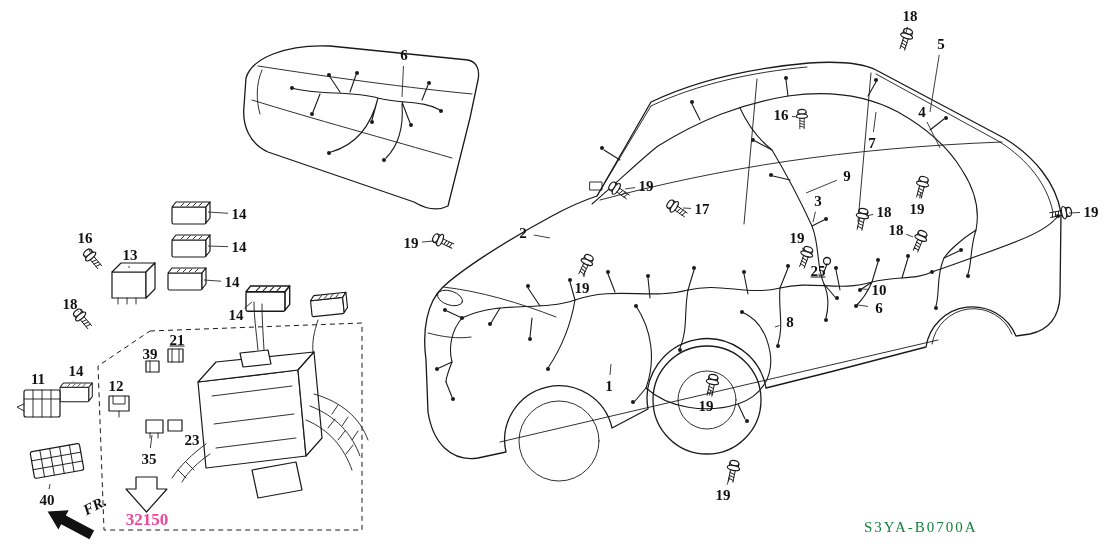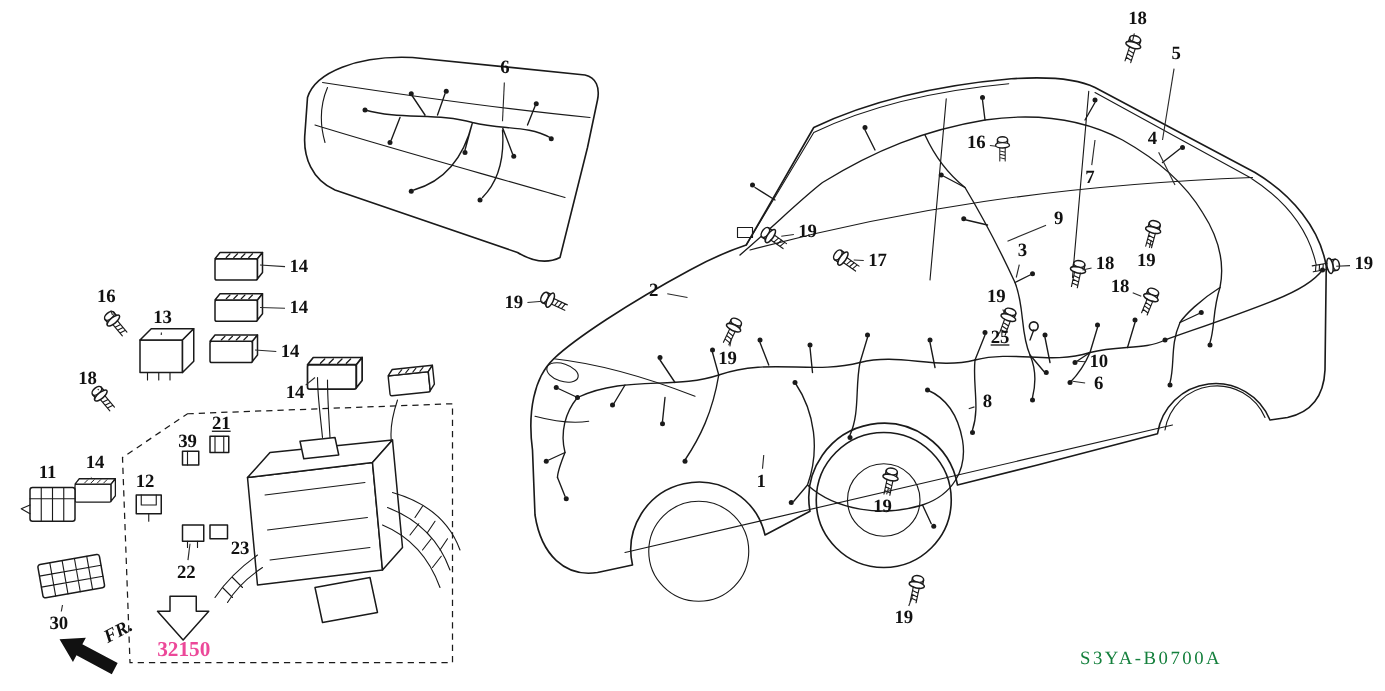--- a/index.html
+++ b/index.html
@@ -255,34 +255,34 @@
       <div class="callout" style="left: 411px; top: 243px;">19</div>
       <div class="callout" style="left: 85px; top: 238px;">16</div>
       <div class="callout" style="left: 130px; top: 255px;">13</div>
       <div class="callout" style="left: 239px; top: 214px;">14</div>
       <div class="callout" style="left: 239px; top: 247px;">14</div>
       <div class="callout" style="left: 232px; top: 282px;">14</div>
       <div class="callout" style="left: 236px; top: 315px;">14</div>
       <div class="callout" style="left: 70px; top: 304px;">18</div>
       <div class="callout" style="left: 797px; top: 238px;">19</div>
       <div class="callout" style="left: 896px; top: 230px;">18</div>
-      <div class="callout" style="left: 800px; top: 271px; text-decoration: underline;">25</div>
+      <div class="callout" style="left: 818px; top: 271px; text-decoration: underline;">25</div>
       <div class="callout" style="left: 582px; top: 288px;">19</div>
       <div class="callout" style="left: 879px; top: 290px;">10</div>
       <div class="callout" style="left: 879px; top: 308px;">6</div>
       <div class="callout" style="left: 790px; top: 322px;">8</div>
       <div class="callout" style="left: 177px; top: 340px; text-decoration: underline;">21</div>
       <div class="callout" style="left: 150px; top: 354px;">39</div>
       <div class="callout" style="left: 38px; top: 379px;">11</div>
       <div class="callout" style="left: 76px; top: 371px;">14</div>
       <div class="callout" style="left: 116px; top: 386px;">12</div>
       <div class="callout" style="left: 192px; top: 440px;">23</div>
-      <div class="callout" style="left: 149px; top: 459px;">22</div>
+      <div class="callout" style="left: 149px; top: 459px;">35</div>
       <div class="callout" style="left: 609px; top: 386px;">1</div>
       <div class="callout" style="left: 706px; top: 406px;">19</div>
-      <div class="callout" style="left: 47px; top: 500px;">30</div>
+      <div class="callout" style="left: 47px; top: 500px;">40</div>
       <div class="callout" style="left: 723px; top: 495px;">19</div>
     </div>
 
   <div class="part-code">S3YA-B0700A</div>
   <div class="ref-code">32150</div>
   <div class="fr-label">FR.</div>
 </div>
 
 </body></html>

